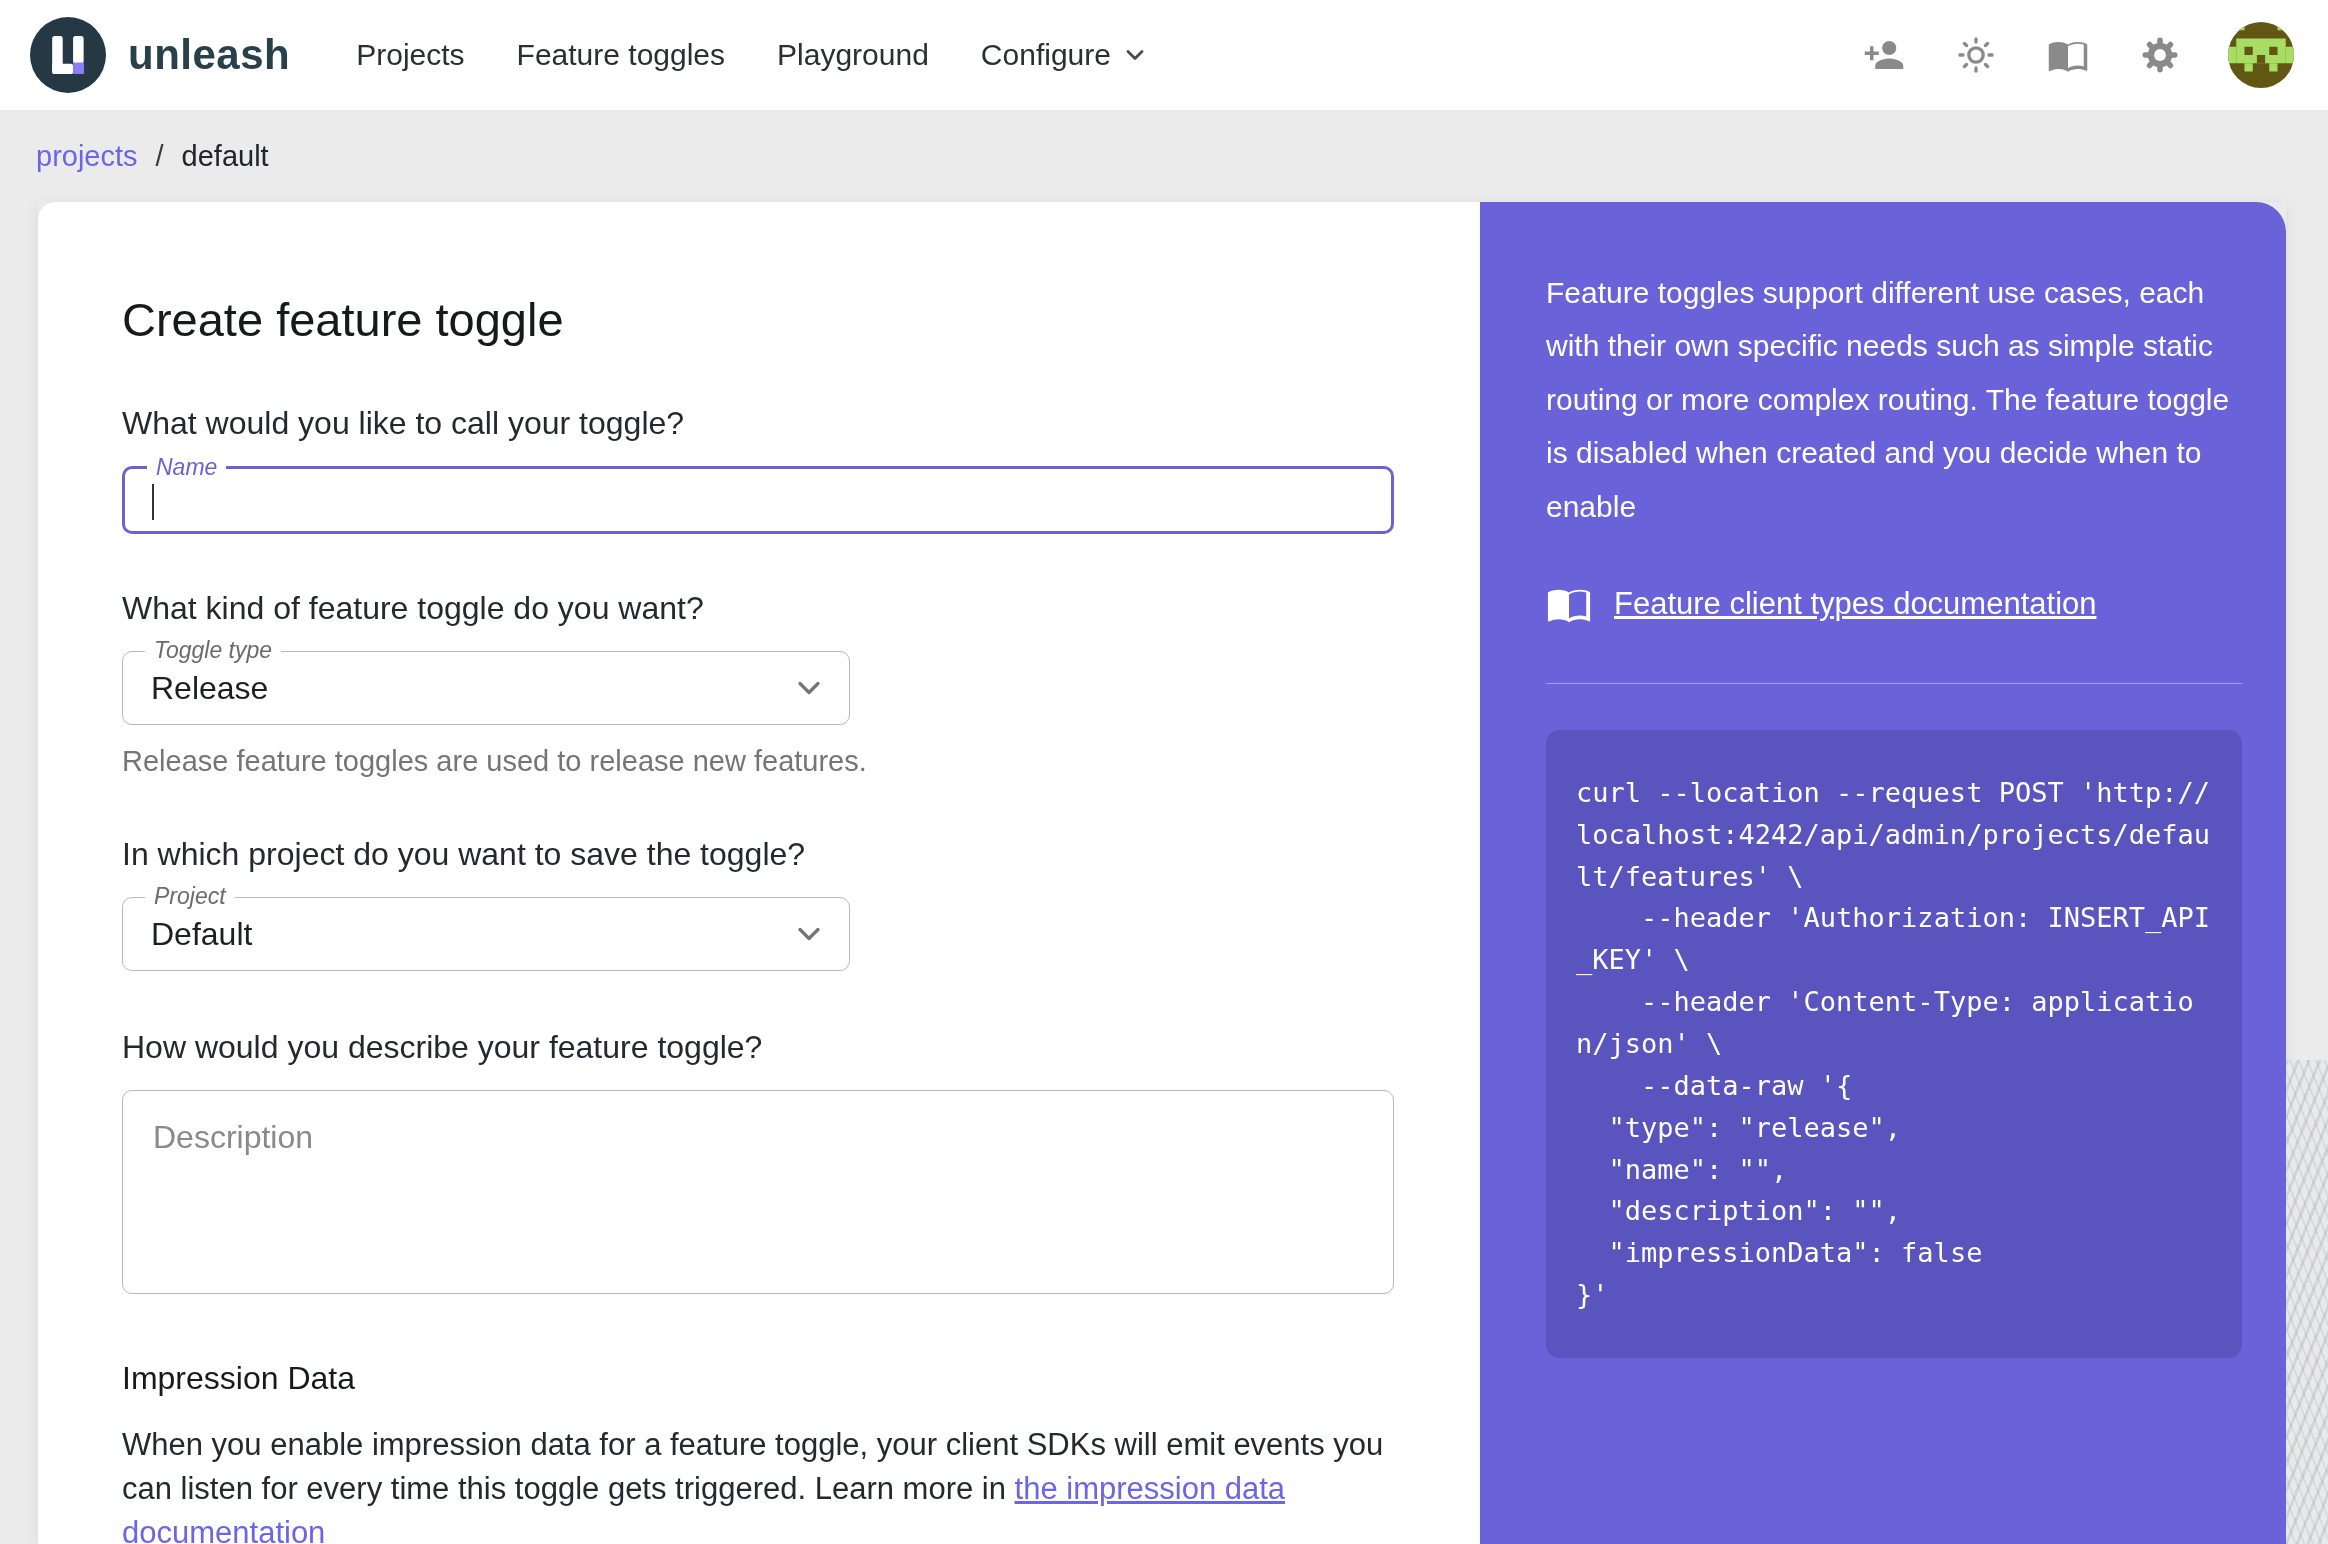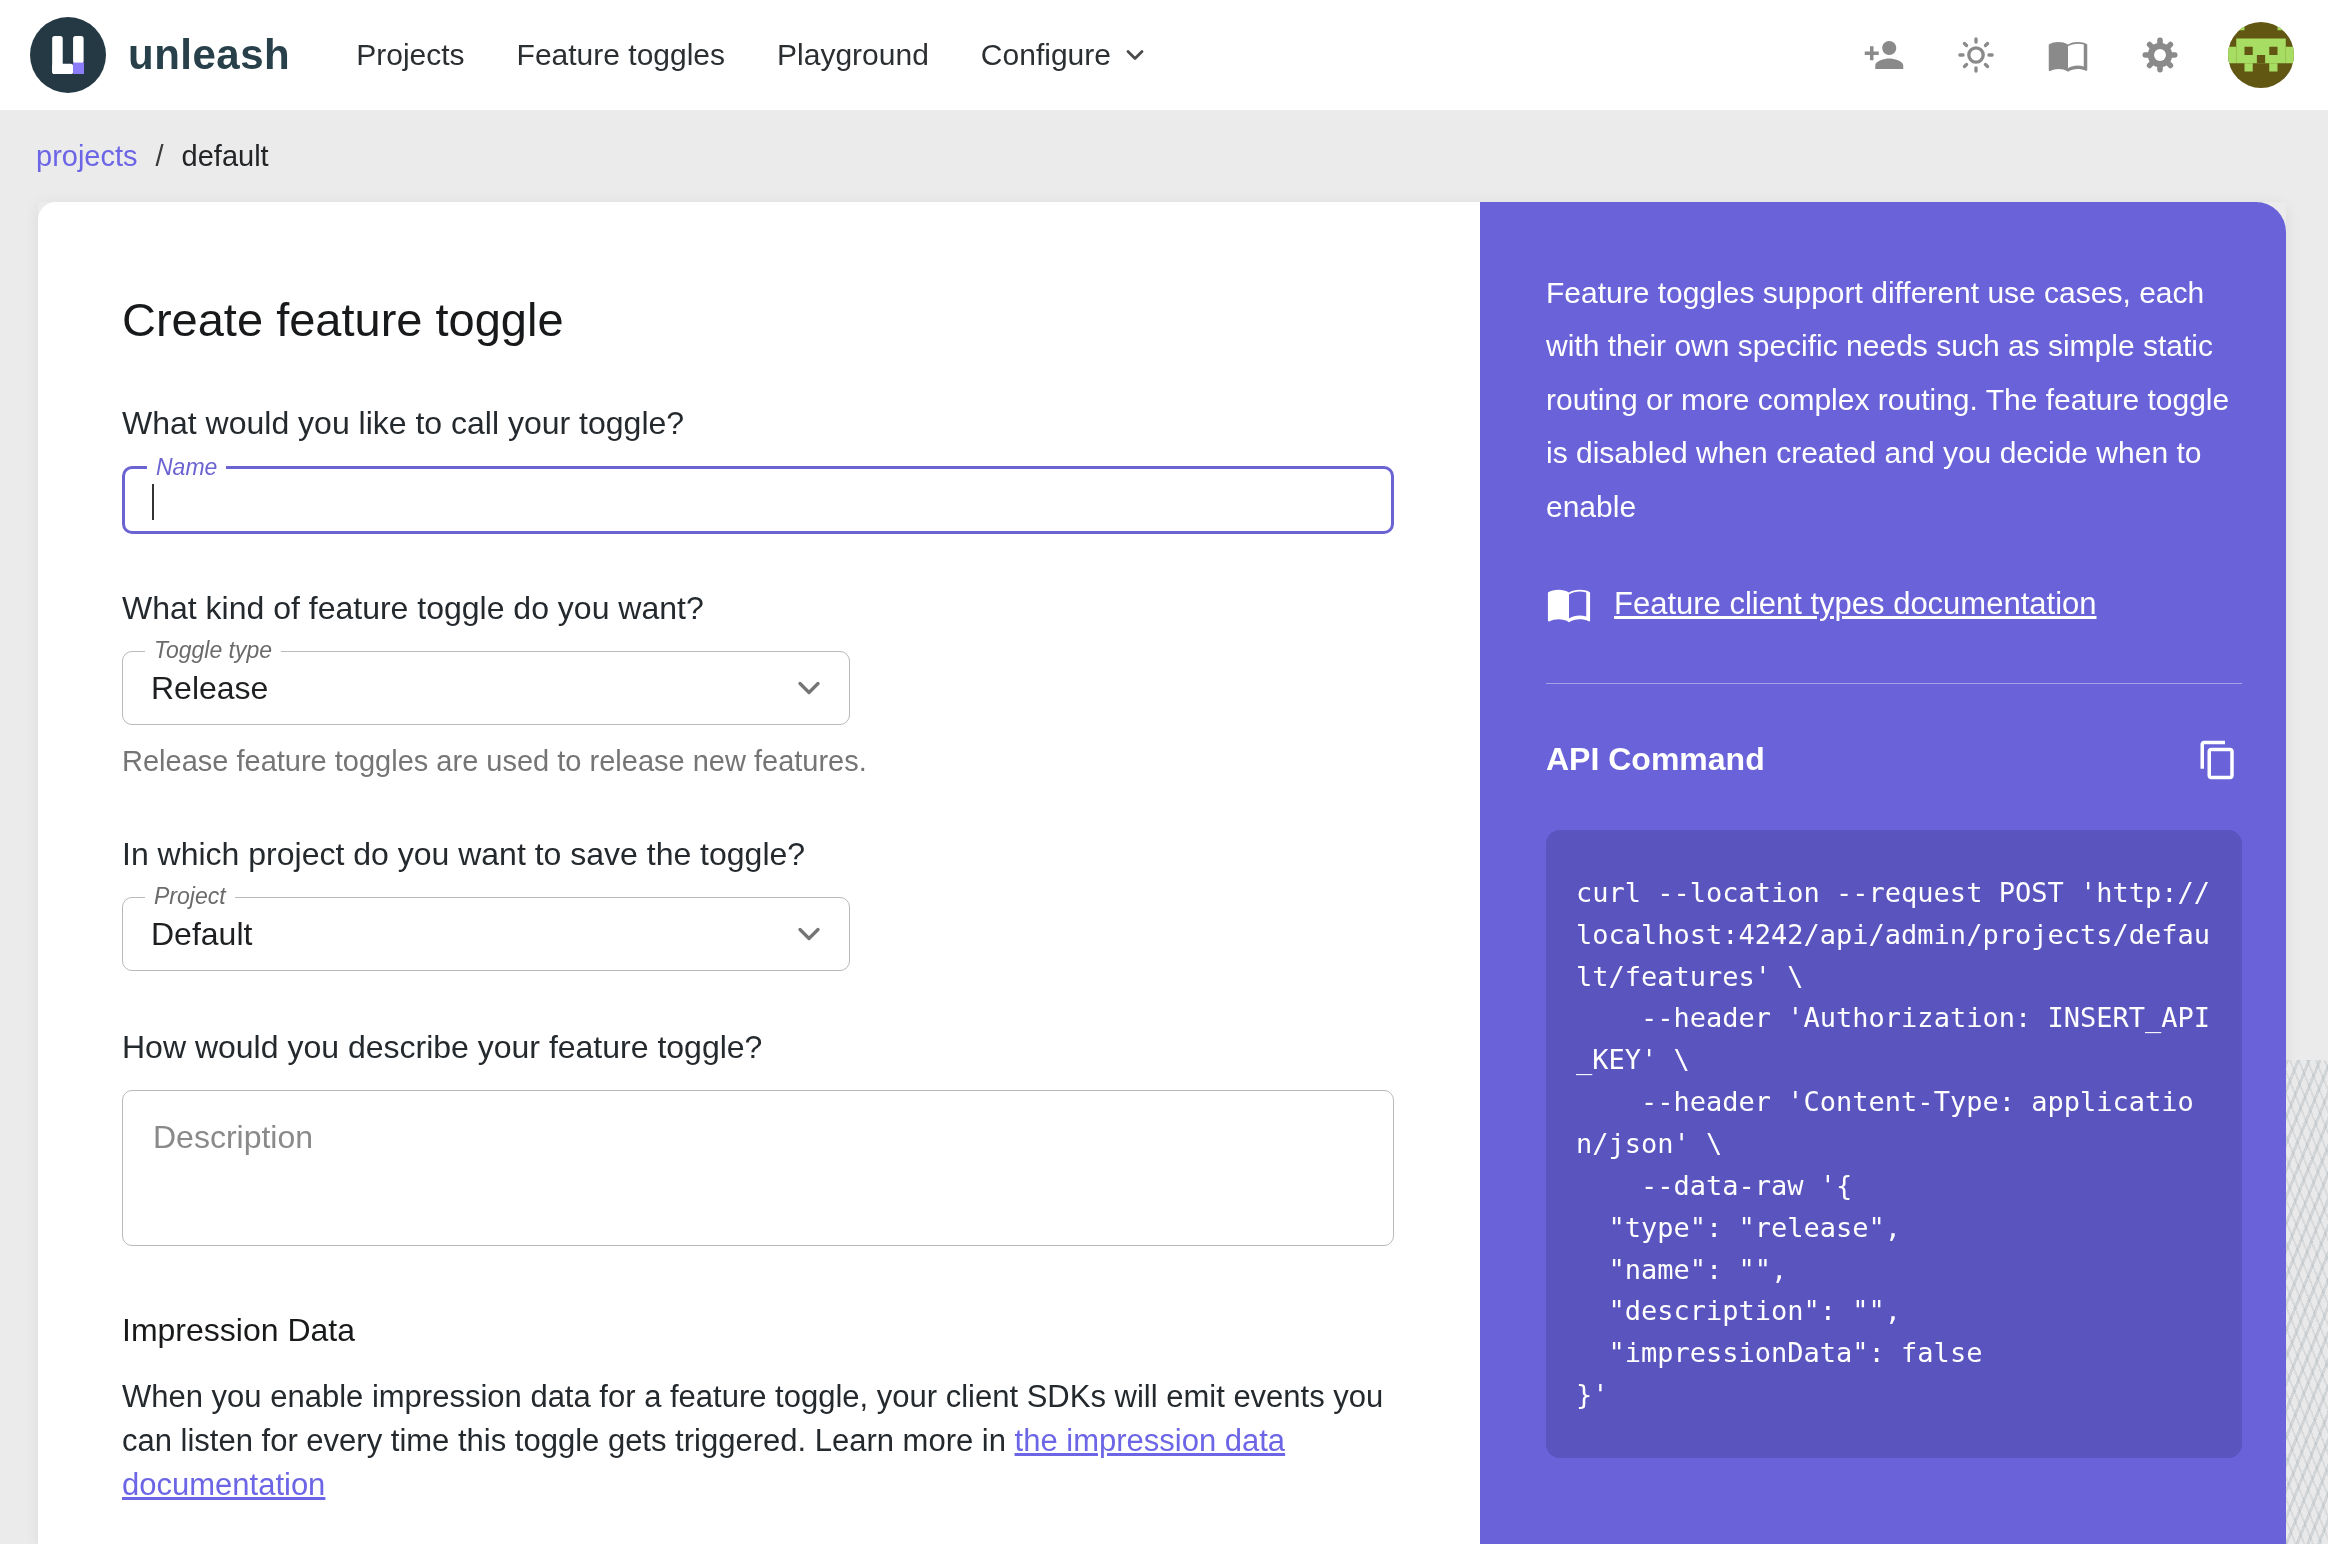--- a/index.html
+++ b/index.html
@@ -78,21 +78,21 @@
     display:flex; align-items:center; padding:0 28px; cursor:pointer; background:#fff;
   }
   .select-field .float-label { color:#6b6b6b; }
   .select-value { font-size:32px; color:#1d1f21; }
   .select-chevron { position:absolute; right:22px; width:36px; height:36px; }
   .helper { font-size:29px; color:#757575; margin:20px 0 0; }
 
   .gap-lg { margin-top:58px; }
 
   .desc-area {
-    width:100%; height:156px; border:1px solid #b9b9b9; border-radius:10px;
+    width:100%; height:204px; border:1px solid #b9b9b9; border-radius:10px;
     padding:28px 30px; font-size:32px; font-family:"Liberation Sans", sans-serif;
     color:#1d1f21; resize:none; outline:none; display:block;
   }
   .desc-area::placeholder { color:#8a8a8a; }
 
   .impression-heading { font-size:32px; font-weight:400; color:#17191a; margin:66px 0 26px; }
   .impression-text { font-size:31px; line-height:1.42; color:#24292e; max-width:1285px; }
   .inline-link { color:#6c65e5; text-decoration:underline; cursor:pointer; }
 
   
@@ -256,28 +256,20 @@
 
     <div class="docs-row">
       <svg viewBox="0 0 24 24" fill="#ffffff">
         <path d="M21 5c-1.11-.35-2.33-.5-3.5-.5-1.95 0-4.05.4-5.5 1.5-1.45-1.1-3.55-1.5-5.5-1.5S2.45 4.9 1 6v14.65c0 .25.25.5.5.5.1 0 .15-.05.25-.05C3.1 20.45 5.05 20 6.5 20c1.95 0 4.05.4 5.5 1.5 1.35-.85 3.8-1.5 5.5-1.5 1.65 0 3.35.3 4.75 1.05.1.05.15.05.25.05.25 0 .5-.25.5-.5V6c-.6-.45-1.25-.75-2-1zm0 13.5c-1.1-.35-2.3-.5-3.5-.5-1.7 0-4.15.65-5.5 1.5V7c1.35-.85 3.8-1.5 5.5-1.5 1.2 0 2.4.15 3.5.5v12.5z"></path>
       </svg>
       <a class="docs-link">Feature client types documentation</a>
     </div>
 
     <hr class="divider">
 
-    <div class="api-row">
-      <span class="api-heading">API Command</span>
-      <span class="copy-btn">
-        <svg viewBox="0 0 24 24" fill="#ffffff">
-          <path d="M16 1H4c-1.1 0-2 .9-2 2v14h2V3h12V1zm3 4H8c-1.1 0-2 .9-2 2v14c0 1.1.9 2 2 2h11c1.1 0 2-.9 2-2V7c0-1.1-.9-2-2-2zm0 16H8V7h11v14z"></path>
-        </svg>
-      </span>
-    </div>
 
     <pre class="code-block">curl --location --request POST 'http://localhost:4242/api/admin/projects/default/features' \
     --header 'Authorization: INSERT_API_KEY' \
     --header 'Content-Type: application/json' \
     --data-raw '{
   "type": "release",
   "name": "",
   "description": "",
   "impressionData": false
 }'</pre>

